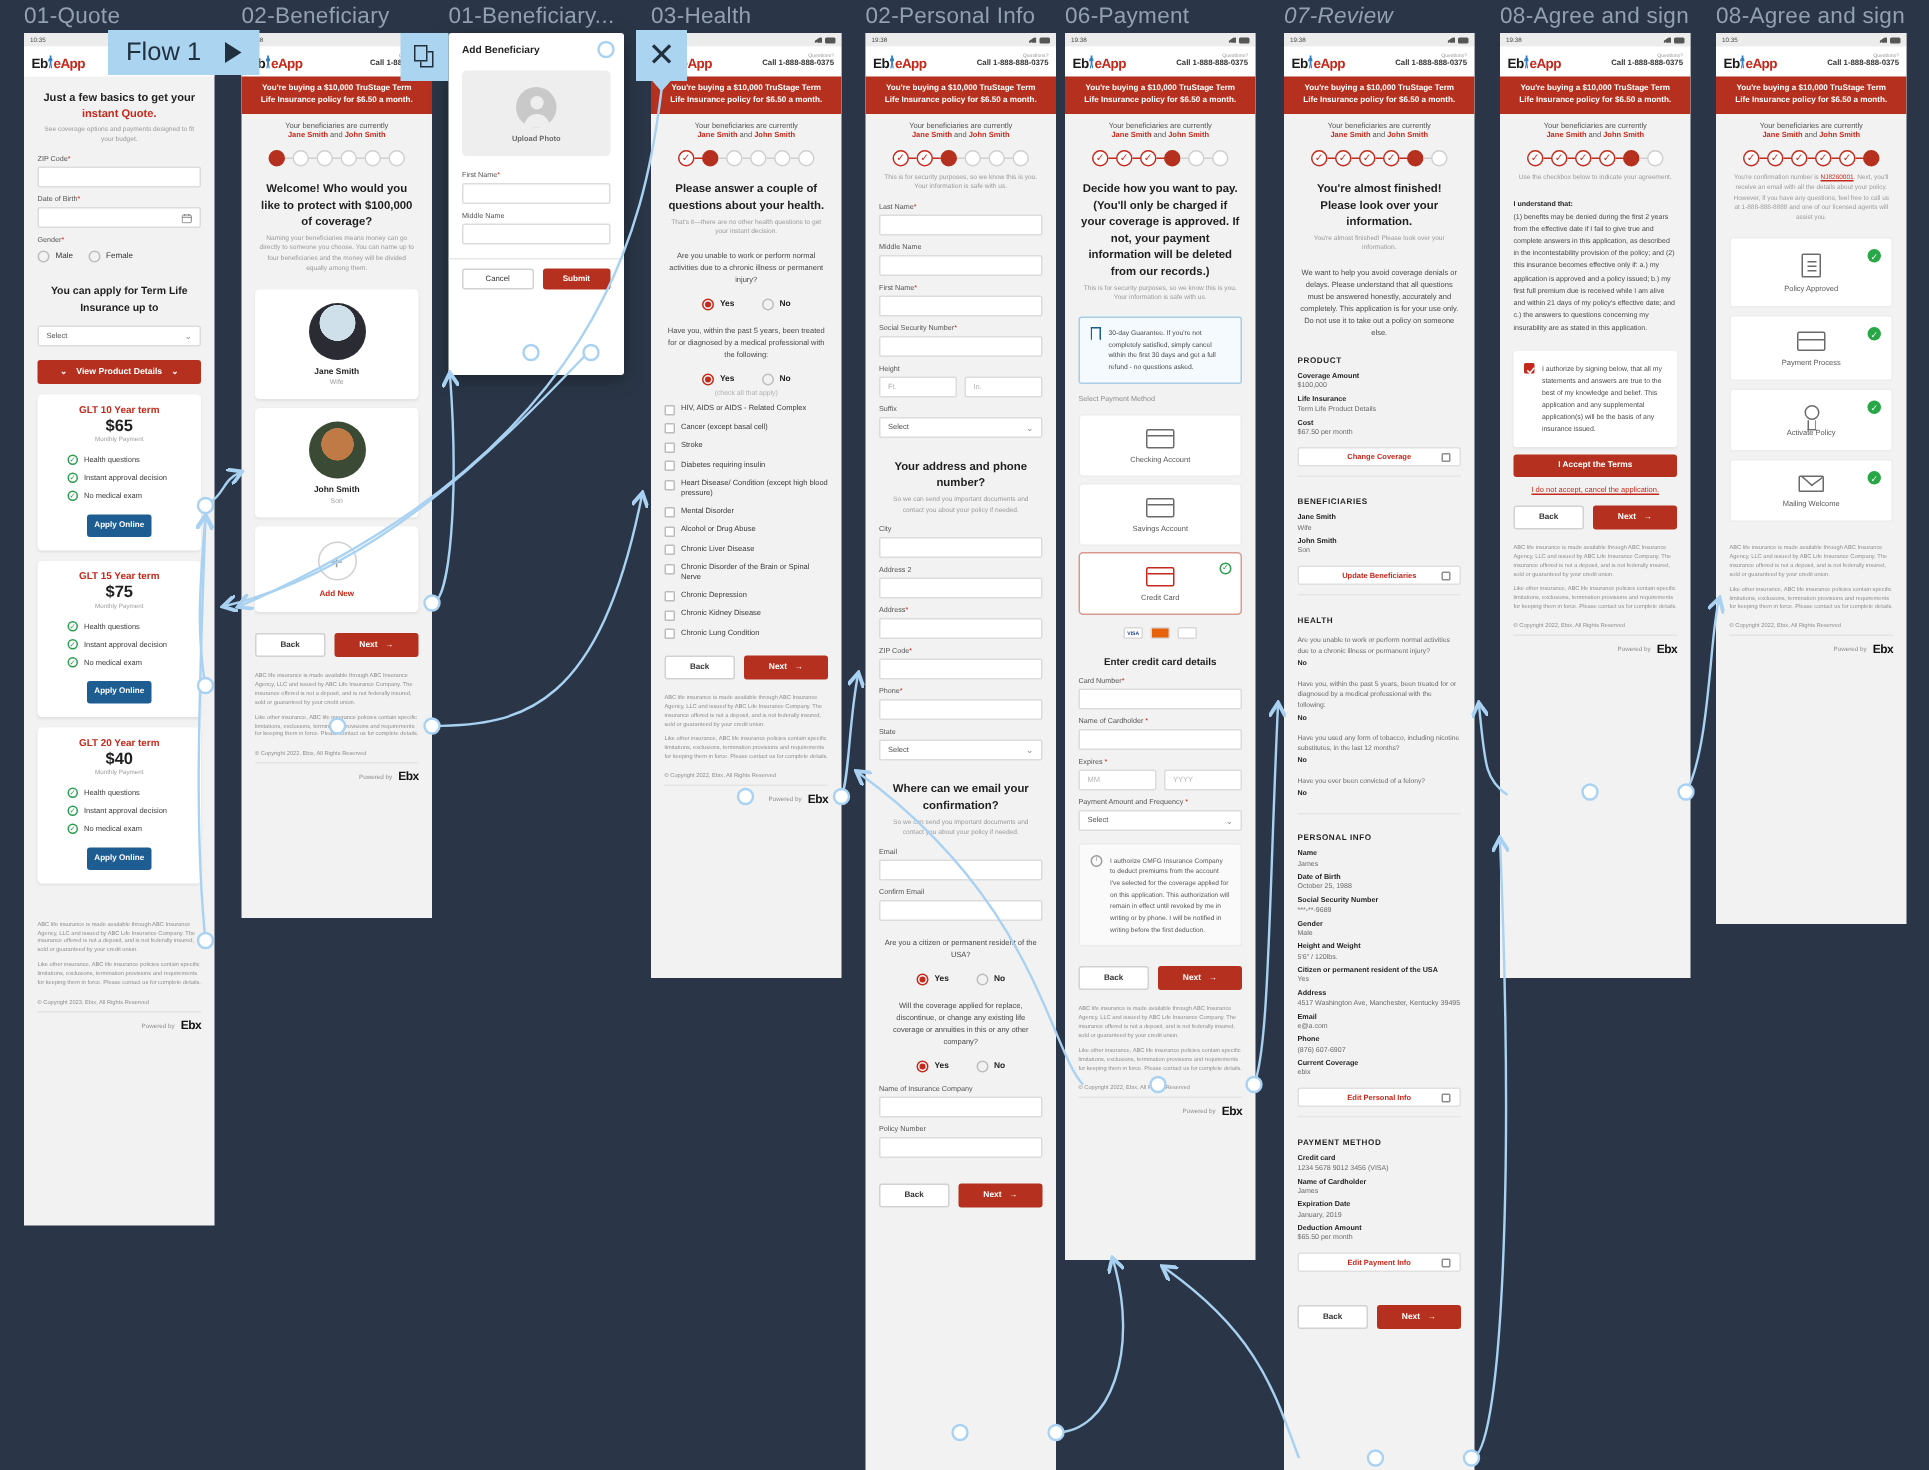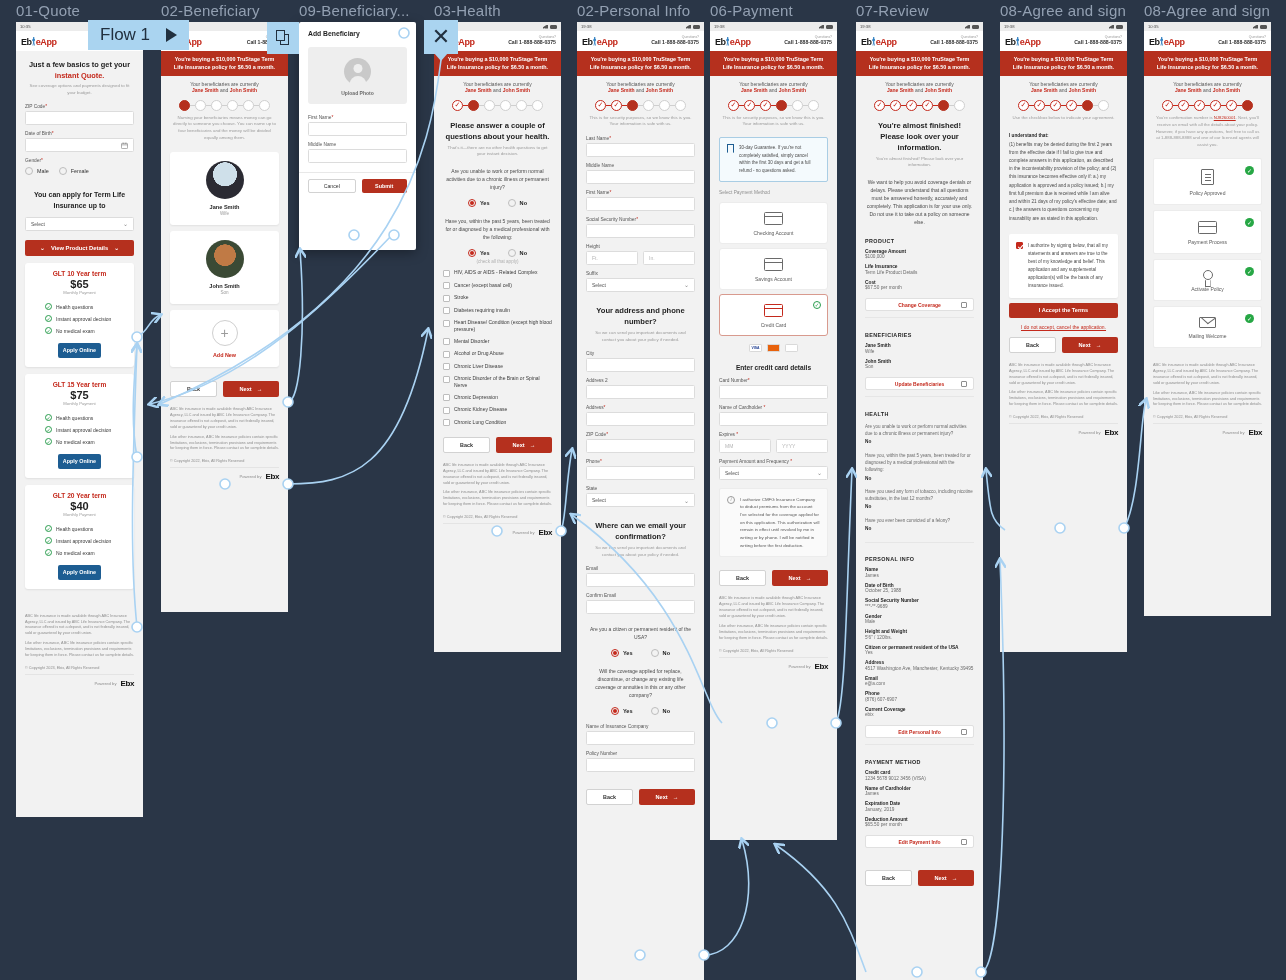--- a/index.html
+++ b/index.html
@@ -239,25 +239,25 @@
   .closechip:after{content:"";position:absolute;bottom:-7px;left:50%;transform:translateX(-50%);
      border-left:7px solid transparent;border-right:7px solid transparent;border-top:8px solid #aad4f0;}
 </style>
 </head>
 <body>
 
 <div class="canvas">
 
   <div class="frame-title" style="left:16px;top:2px;">01-Quote</div>
   <div class="frame-title" style="left:161px;top:2px;">02-Beneficiary</div>
-  <div class="frame-title" style="left:299px;top:2px;">09-Beneficiary...</div>
+  <div class="frame-title" style="left:299px;top:2px;">01-Beneficiary...</div>
   <div class="frame-title" style="left:434px;top:2px;">03-Health</div>
   <div class="frame-title" style="left:577px;top:2px;">02-Personal Info</div>
   <div class="frame-title" style="left:710px;top:2px;">06-Payment</div>
-  <div class="frame-title" style="left:856px;top:2px;">07-Review</div>
+  <div class="frame-title" style="left:856px;top:2px;font-style:italic;">07-Review</div>
   <div class="frame-title" style="left:1000px;top:2px;">08-Agree and sign</div>
   <div class="frame-title" style="left:1144px;top:2px;">08-Agree and sign</div>
 
   <div class="phone" style="left:16px;top:22px;width:127px;height:795px;">
     <div class="statusbar">
       <span>10:35</span>
       <span class="sb-right">
           <i class="sb-bars"></i>
           <i class="sb-batt"></i>
         </span>
@@ -416,20 +416,21 @@
       <span class="stepdot empty"></span>
         <span class="steplink"></span>
       <span class="stepdot empty"></span>
         <span class="steplink"></span>
       <span class="stepdot empty"></span>
         <span class="steplink"></span>
       <span class="stepdot empty"></span>
         <span class="steplink"></span>
       <span class="stepdot empty"></span>
     </div>
+    <div class="h2">Welcome! Who would you like to protect with $100,000 of coverage?</div>
     <div class="sub">Naming your beneficiaries means money can go directly to someone you choose. You can name up to four beneficiaries and the money will be divided equally among them.</div>
 
     <div class="bcard">
       <div class="avatar av1"></div>
       <div class="bname">Jane Smith</div>
       <div class="brel">Wife</div>
     </div>
     <div class="bcard">
       <div class="avatar av2"></div>
       <div class="bname">John Smith</div>
@@ -808,20 +809,21 @@
       <span class="stepdot">✓</span>
         <span class="steplink on"></span>
       <span class="stepdot">✓</span>
         <span class="steplink on"></span>
       <span class="stepdot filled"></span>
         <span class="steplink"></span>
       <span class="stepdot empty"></span>
         <span class="steplink"></span>
       <span class="stepdot empty"></span>
     </div>
+    <div class="h2">Decide how you want to pay. (You'll only be charged if your coverage is approved. If not, your payment information will be deleted from our records.)</div>
     <div class="sub">This is for security purposes, so we know this is you. Your information is safe with us.</div>
     <div class="guarantee">
       <span class="bm-icon"></span>
       <span>30-day Guarantee. If you're not completely satisfied, simply cancel within the first 30 days and get a full refund - no questions asked.</span>
     </div>
     <div class="selmethod">Select Payment Method</div>
     <div class="paycard">
       <div class="cardglyph"></div>
       <div class="pc-label">Checking Account</div>
     </div>
@@ -1249,21 +1251,21 @@
       <circle cx="704" cy="955" r="5" fill="#ffffff"></circle>
       <circle cx="772" cy="723" r="5" fill="#ffffff"></circle>
       <circle cx="836" cy="723" r="5" fill="#ffffff"></circle>
       <circle cx="917" cy="972" r="5" fill="#ffffff"></circle>
       <circle cx="981" cy="972" r="5" fill="#ffffff"></circle>
       <circle cx="1060" cy="528" r="5" fill="#ffffff"></circle>
       <circle cx="1124" cy="528" r="5" fill="#ffffff"></circle>
     </g>
   </svg>
 
-  <div class="flowchip" style="left:88px;top:20px;">
+  <div class="flowchip" style="left:72px;top:20px;">
     <span>Flow 1</span>
     <span class="playglyph"></span>
   </div>
   <div class="copychip" style="left:267px;top:22px;">
     <span class="copyglyph">
         <span class="b2"></span>
         <span class="b1"></span>
       </span>
   </div>
   <div class="closechip" style="left:424px;top:20px;">✕</div>

